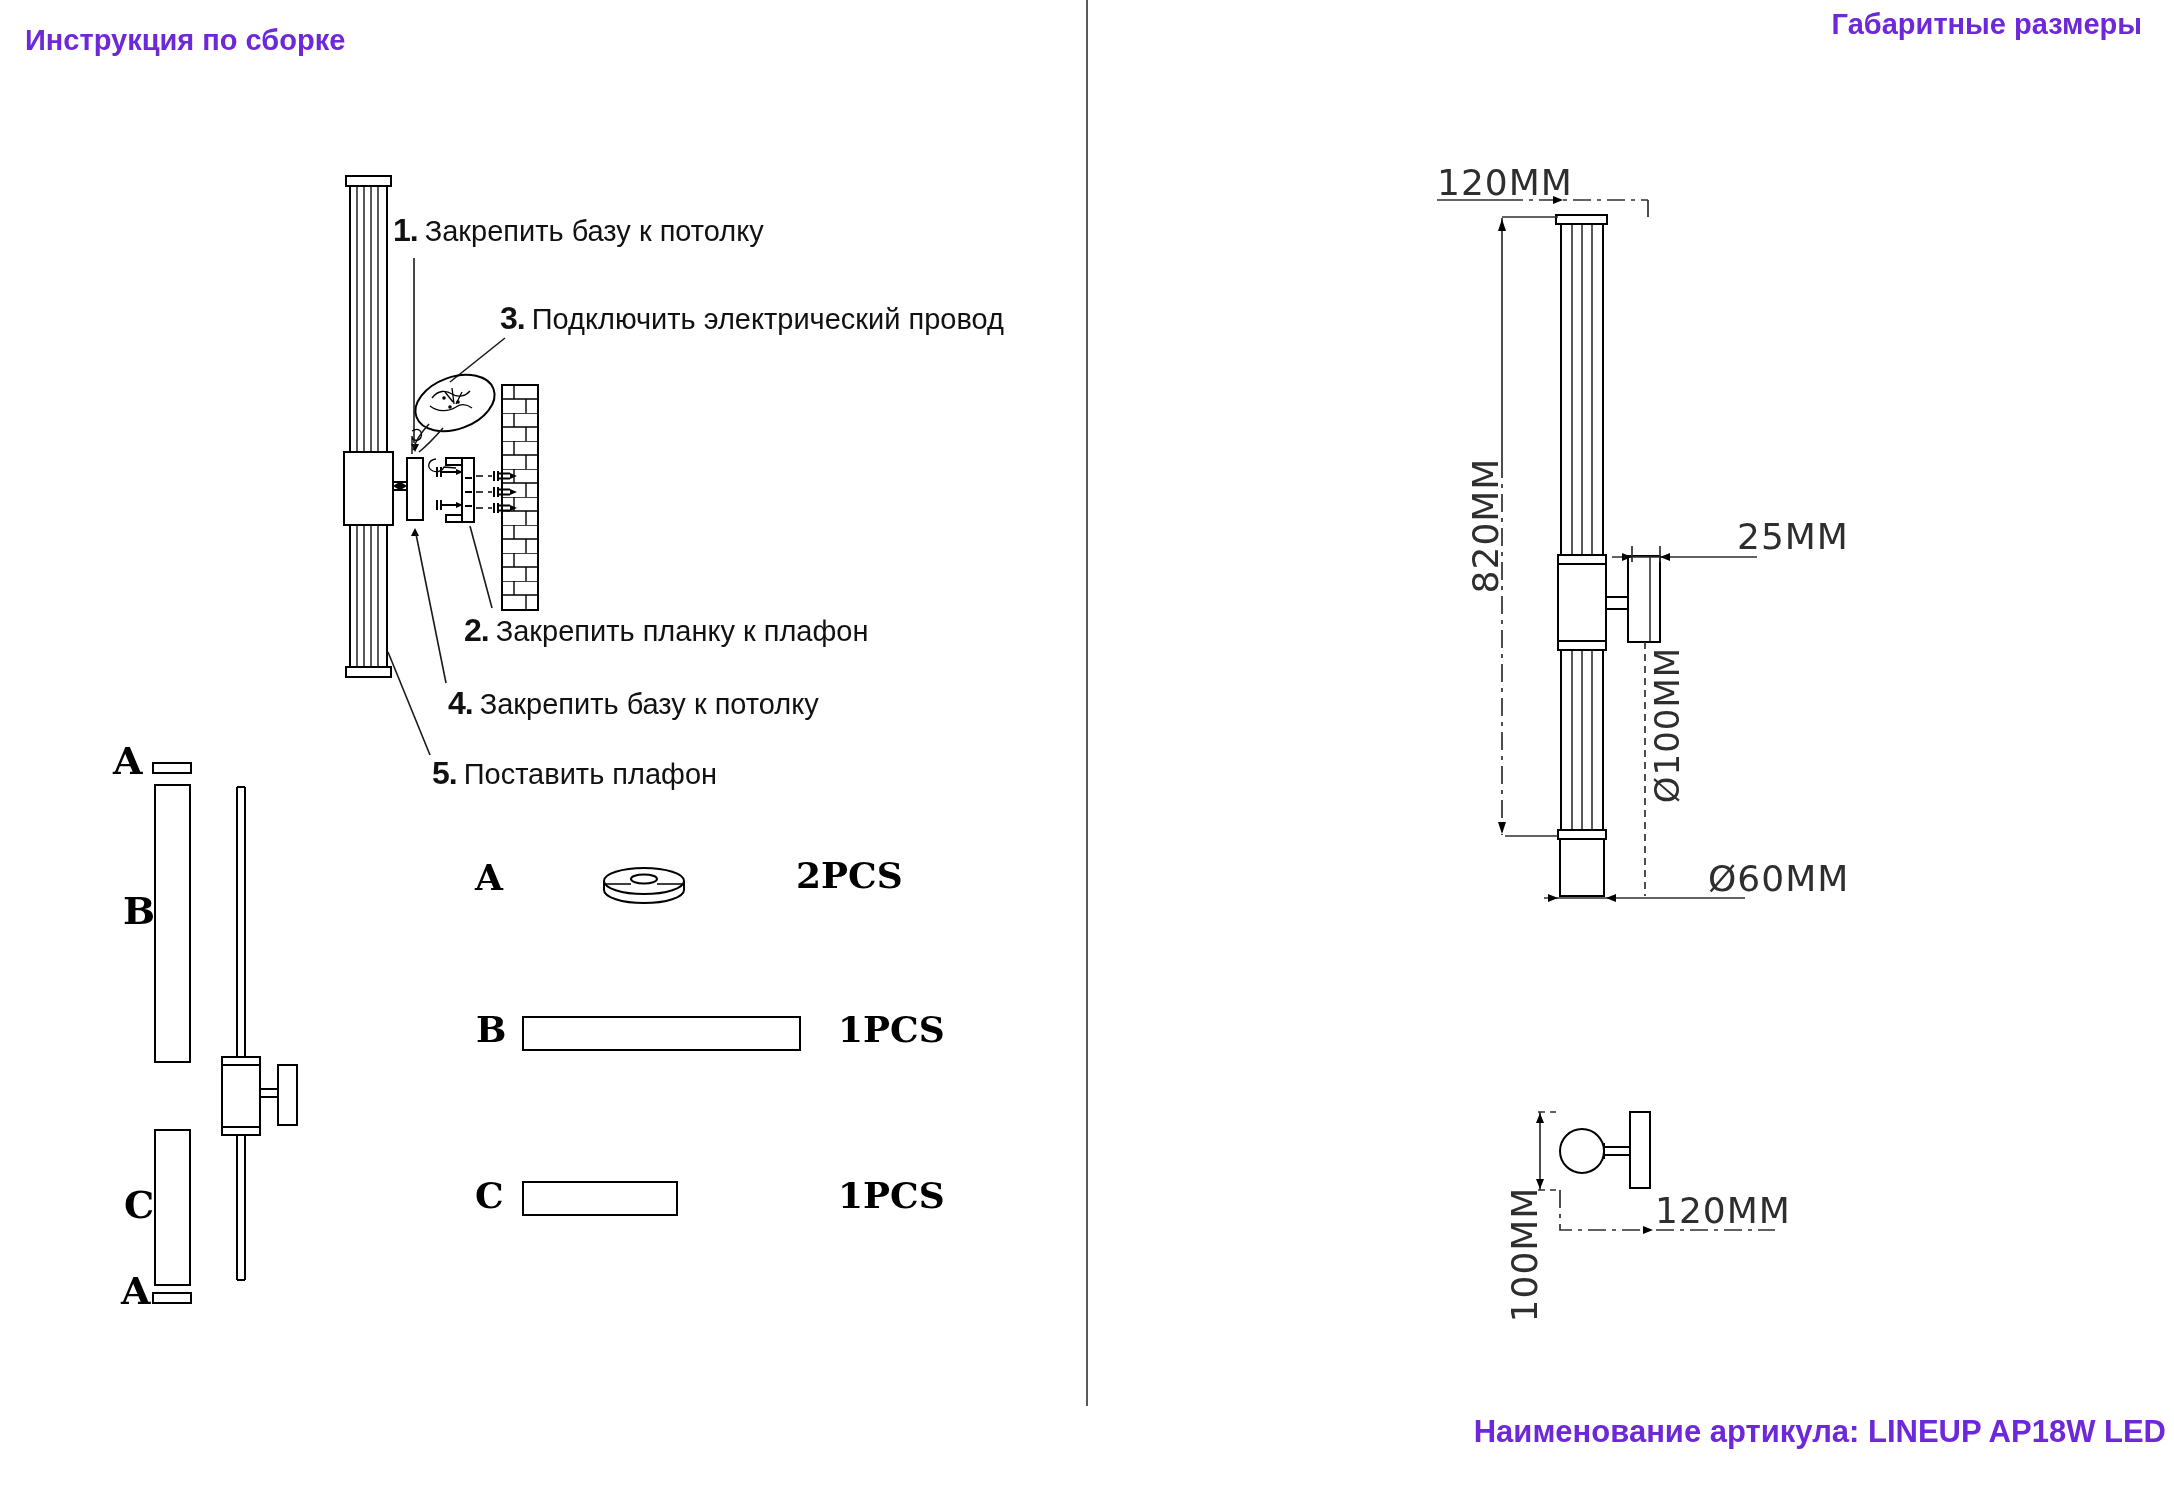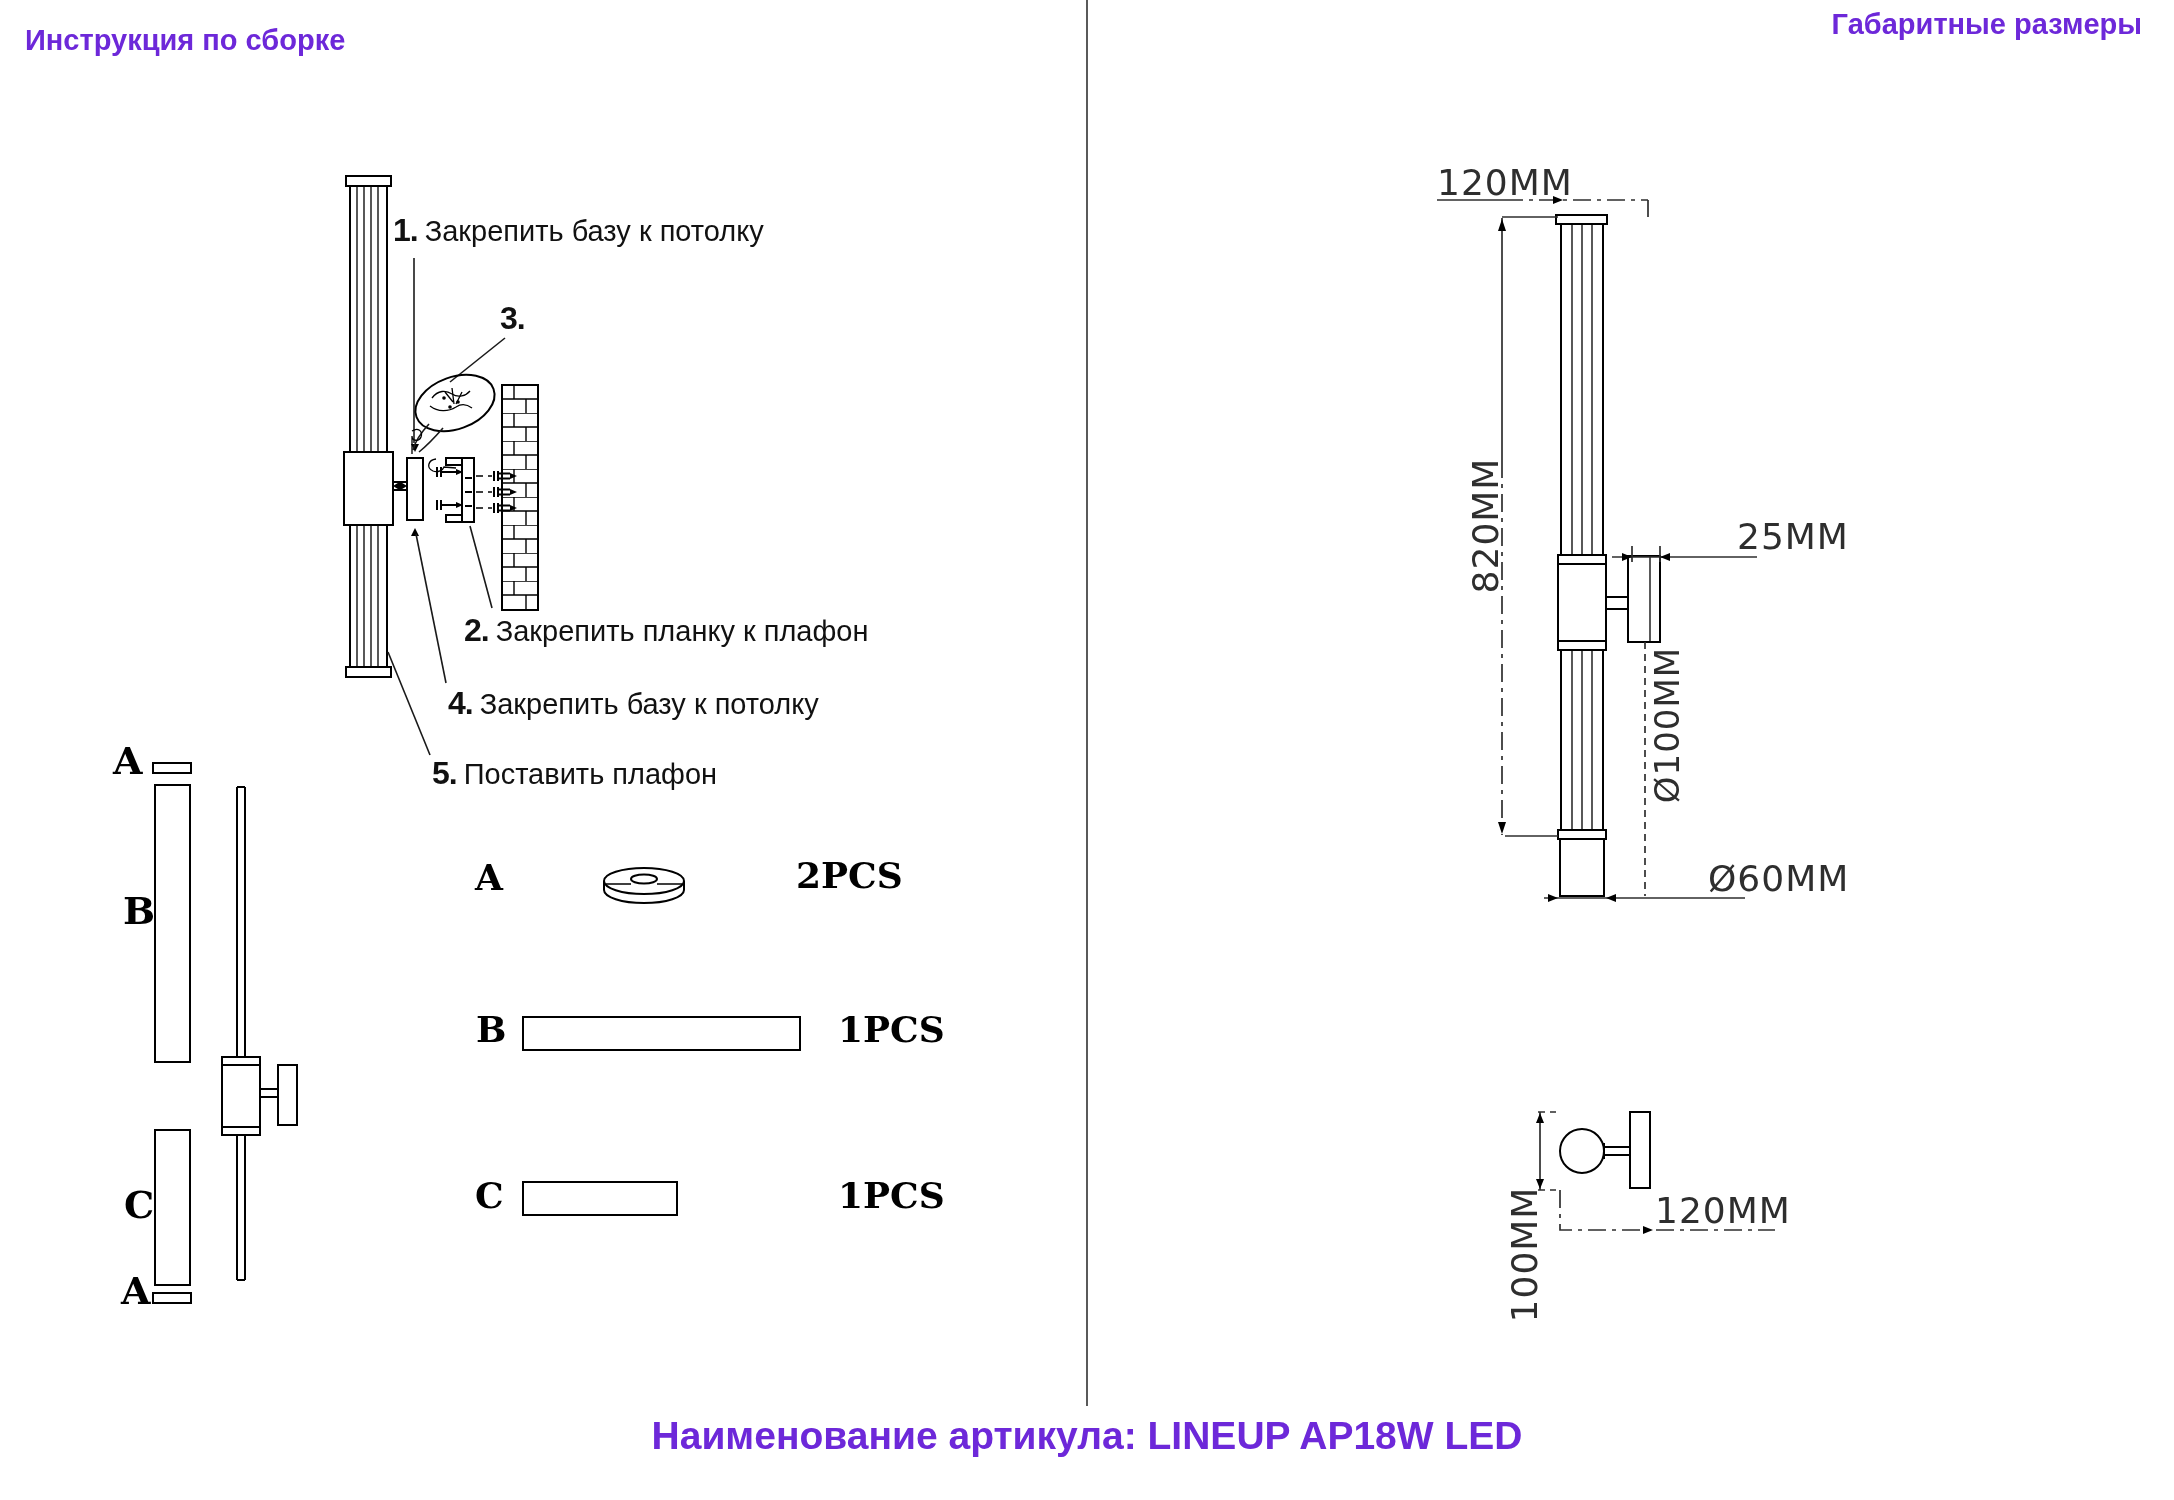--- a/index.html
+++ b/index.html
@@ -11,21 +11,21 @@
   .thin{stroke:#000;stroke-width:1.3;fill:none;}
   .dimln{stroke:#2e2e2e;stroke-width:1.7;fill:none;}
   .lead{stroke:#1a1a1a;stroke-width:1.6;fill:none;}
   .f{fill:#000;stroke:none;}
   .dsh{stroke-dasharray:7 5;}
   .dd{stroke-dasharray:18 6 4 6;}
   .t{position:absolute;z-index:2;color:#6d28d9;white-space:nowrap;font-weight:bold;}
   .title{font-family:"Liberation Sans",sans-serif;font-size:29px;}
   .title-left{left:25px;top:24px;}
   .title-right{right:32px;top:8px;}
-  .footer-text{left:0;right:0;top:1414px;text-align:center;font-family:"Liberation Sans",sans-serif;font-size:39px;}
+  .footer-text{left:0;right:8px;top:1414px;text-align:right;font-family:"Liberation Sans",sans-serif;font-size:31px;}
   .step{position:absolute;z-index:2;display:flex;gap:7px;align-items:baseline;
         font-family:"Liberation Sans",sans-serif;font-size:29px;color:#111;white-space:nowrap;}
   .step .num{font-weight:700;font-size:32px;letter-spacing:-1px;}
   .s1{left:393px;top:212px;}
   .s3{left:500px;top:300px;}
   .s2{left:464px;top:612px;}
   .s4{left:448px;top:685px;}
   .s5{left:432px;top:755px;}
   .ex{position:absolute;z-index:2;font-family:"DejaVu Serif",serif;font-weight:700;font-size:38px;color:#000;}
   .exA1{left:113px;top:738px;}
@@ -208,20 +208,21 @@
 
   <div class="t title title-left">Инструкция по сборке</div>
   <div class="t title title-right">Габаритные размеры</div>
 
   <div class="step s1">
     <span class="num">1.</span>
     <span class="lbl">Закрепить базу к потолку</span>
   </div>
   <div class="step s3">
     <span class="num">3.</span>
+    <span class="lbl">Подключить электрический провод</span>
   </div>
   <div class="step s2">
     <span class="num">2.</span>
     <span class="lbl">Закрепить планку к плафон</span>
   </div>
   <div class="step s4">
     <span class="num">4.</span>
     <span class="lbl">Закрепить базу к потолку</span>
   </div>
   <div class="step s5">

